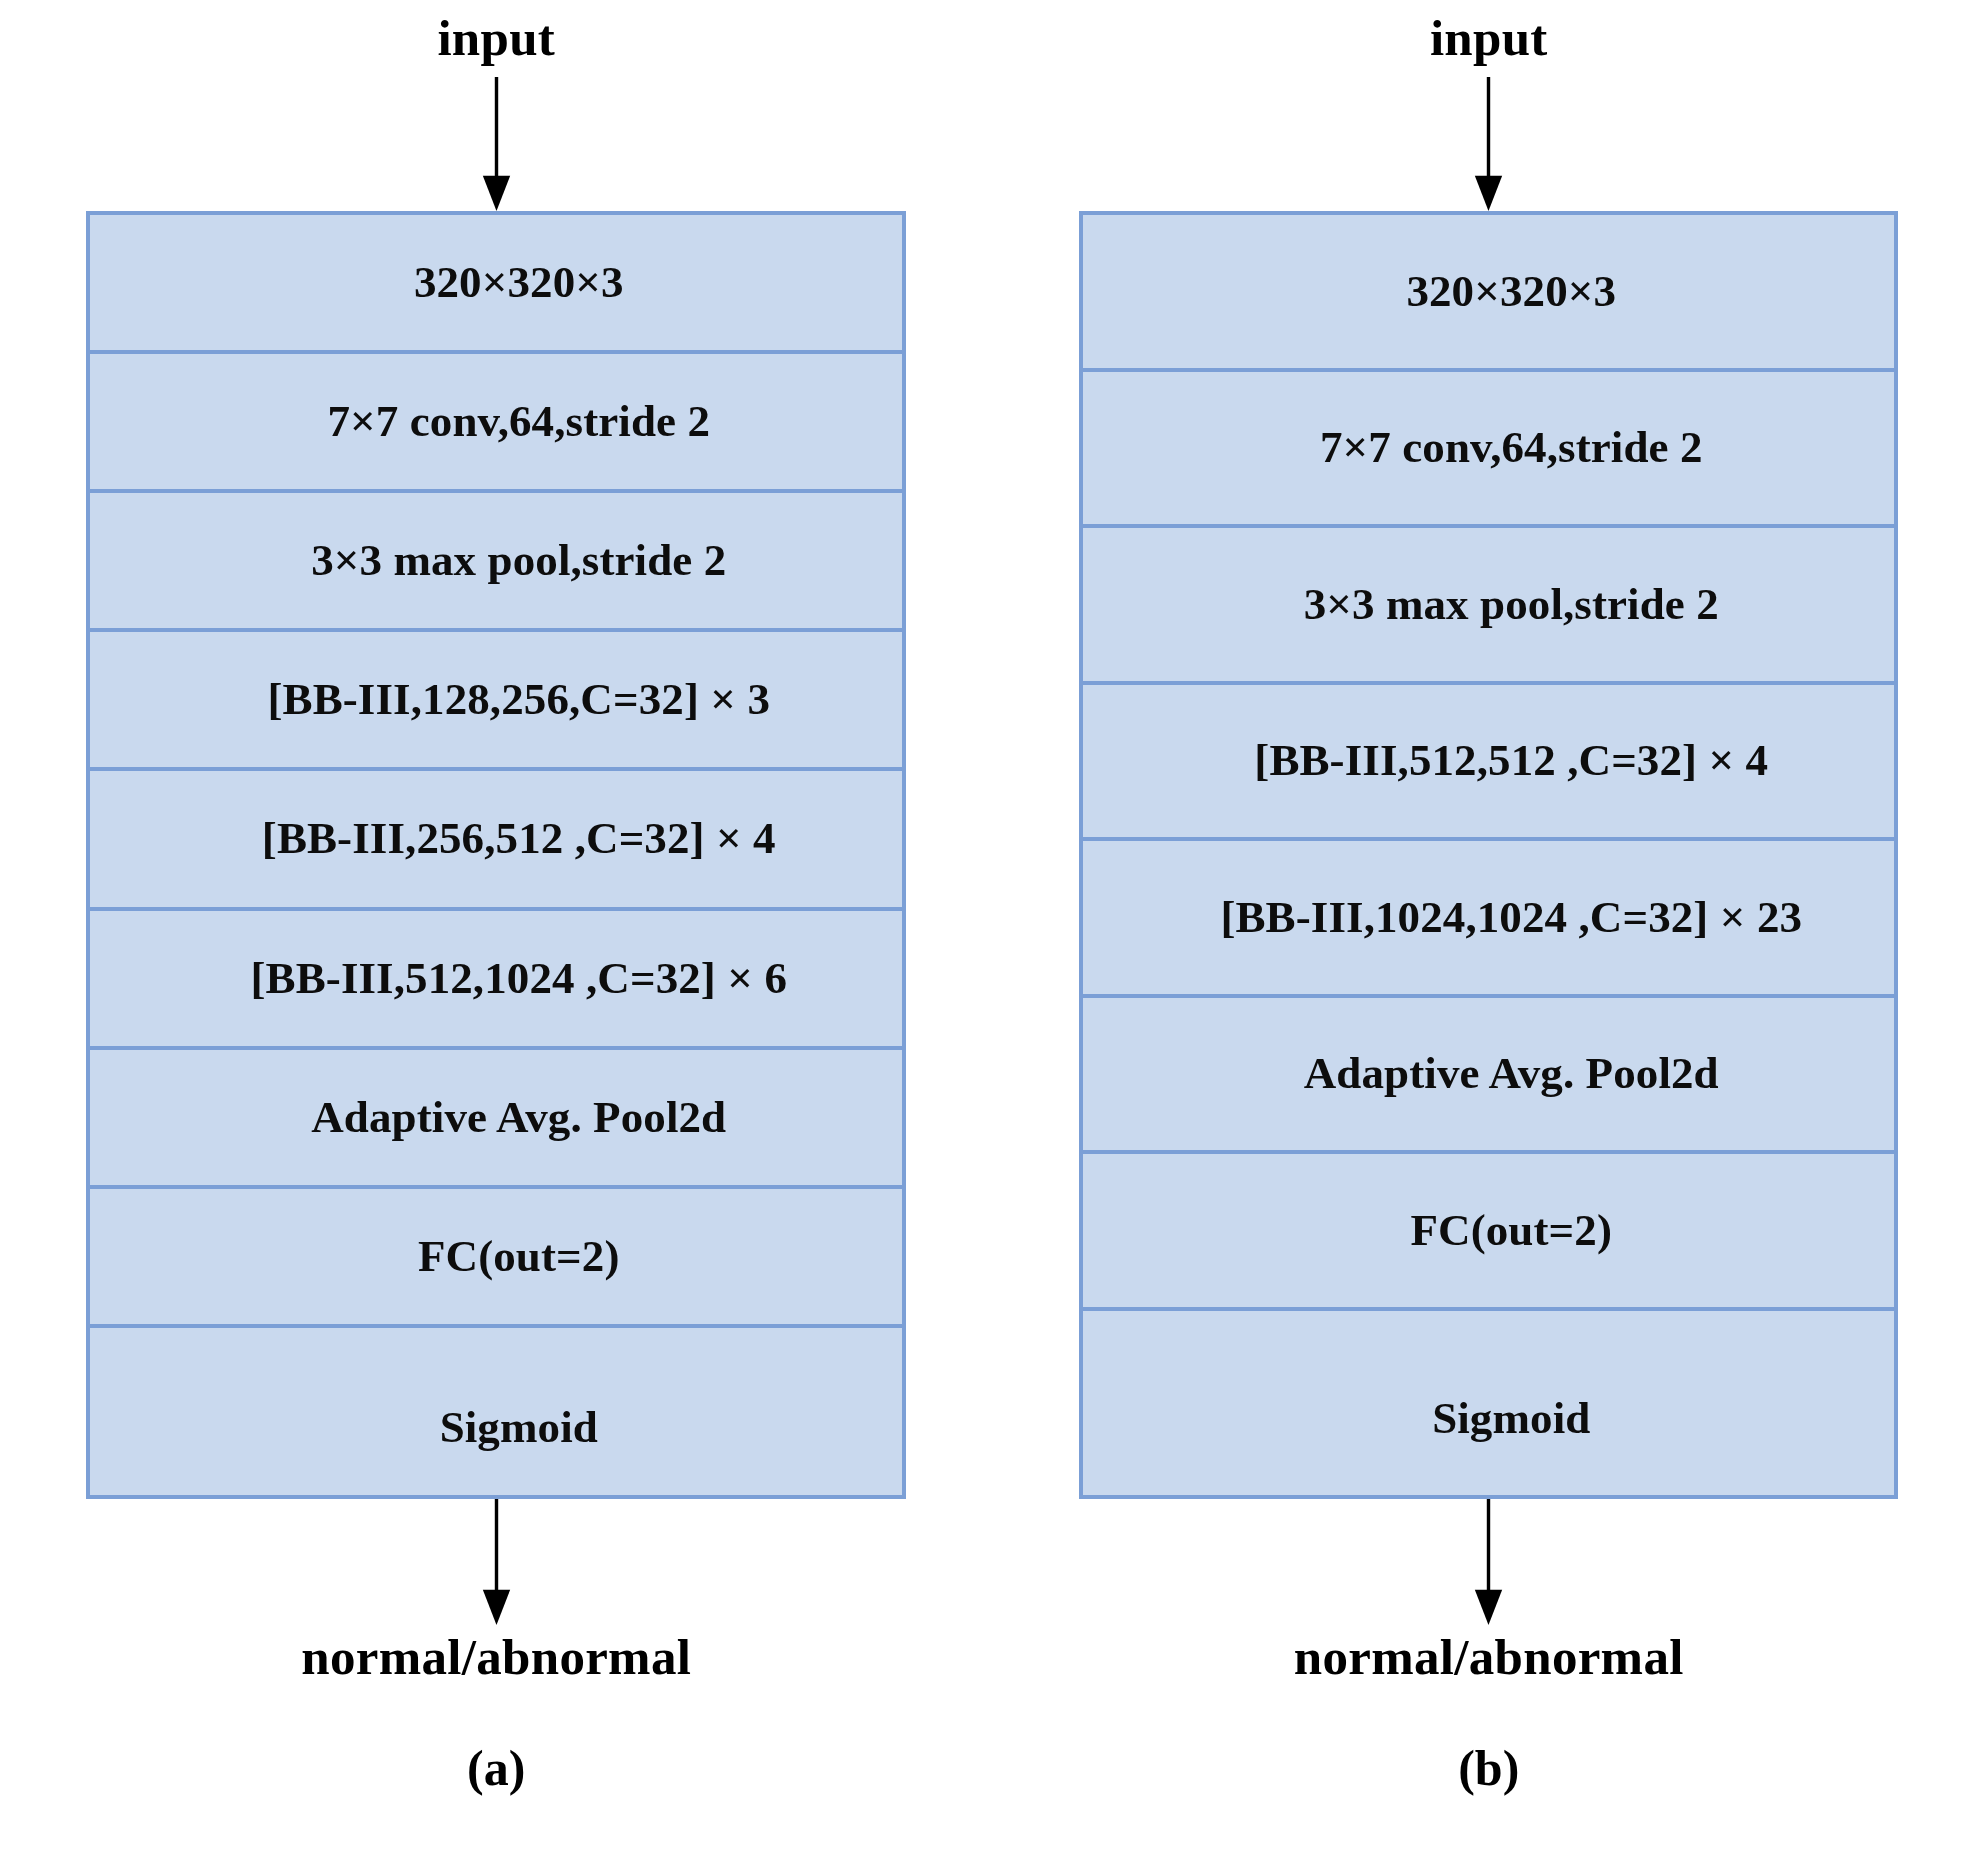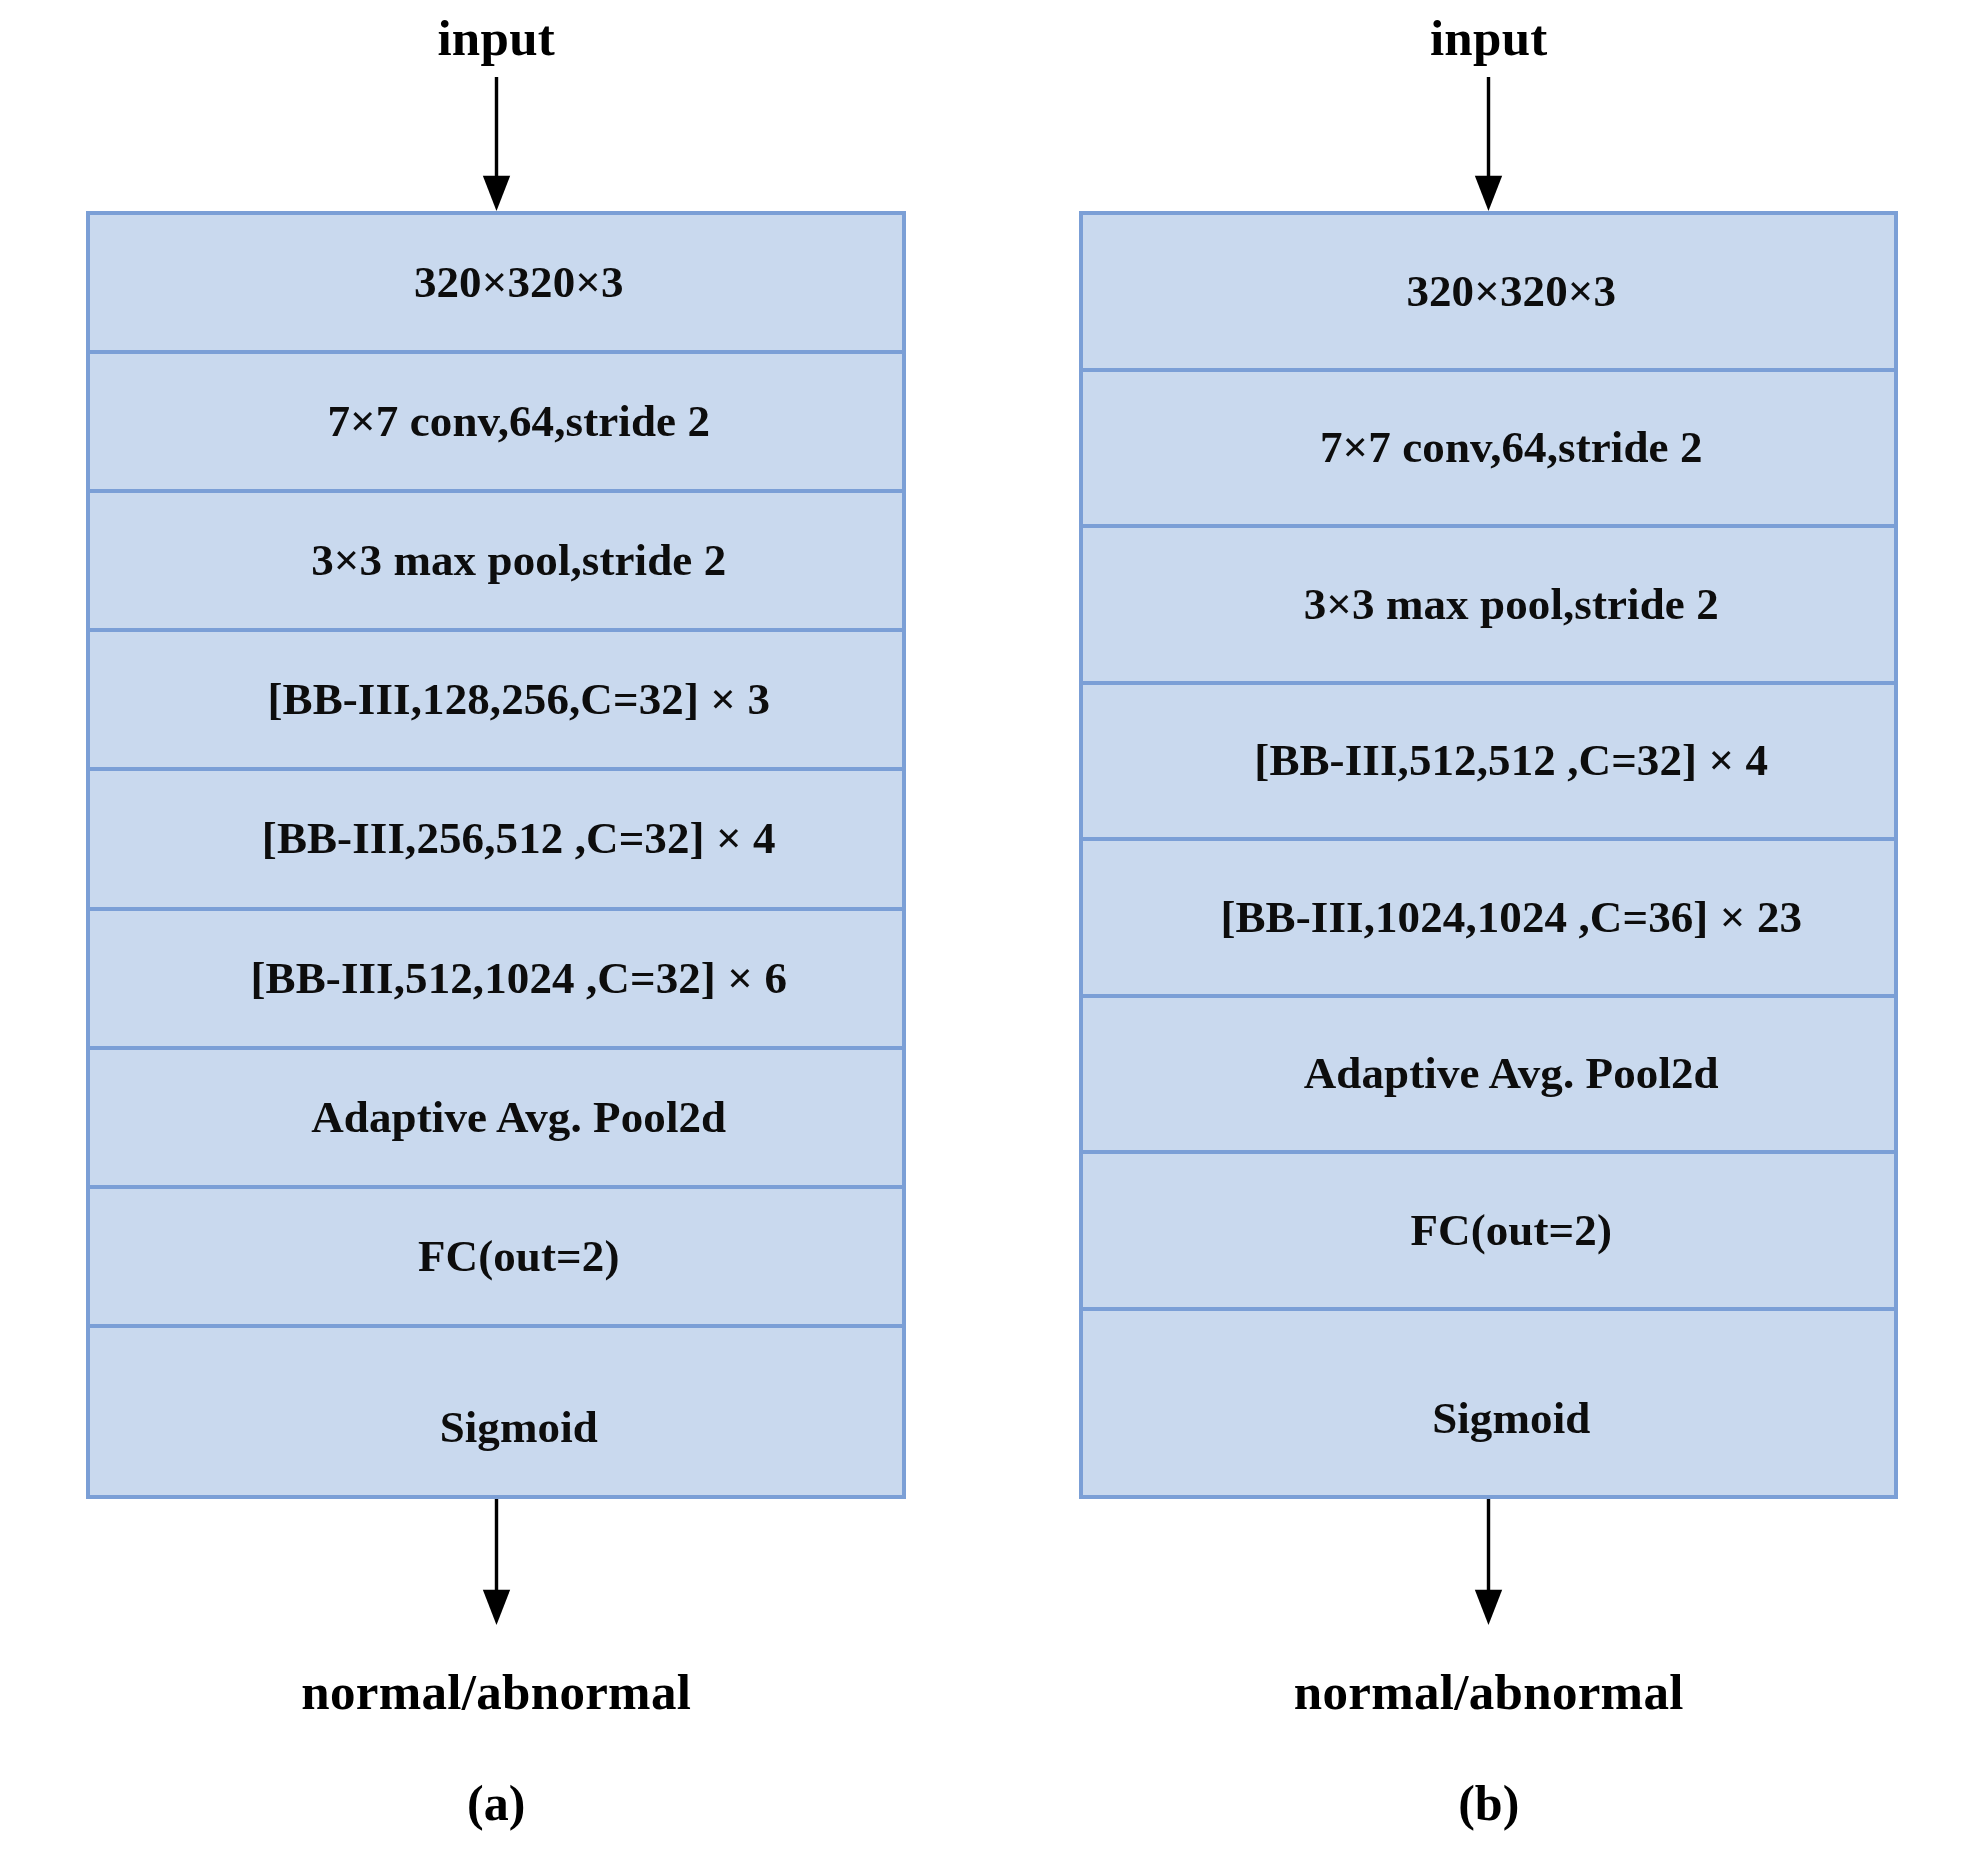--- a/index.html
+++ b/index.html
@@ -83,21 +83,20 @@
     font-size: 45px;
     font-weight: bold;
     line-height: 1;
     white-space: nowrap;
     color: #0d0d0d;
     letter-spacing: 0.1px;
   }
 
   
   .bottom-label {
-    margin-top: 35px;
     height: 65px;
     display: flex;
     align-items: center;
     justify-content: center;
   }
   .caption {
     margin-top: 53px;
     font-size: 50px;
     font-weight: bold;
     line-height: 1;
@@ -179,21 +178,21 @@
       <div class="layer-row">
         <span class="layer-label">7×7 conv,64,stride 2</span>
       </div>
       <div class="layer-row">
         <span class="layer-label">3×3 max pool,stride  2</span>
       </div>
       <div class="layer-row">
         <span class="layer-label">[BB-III,512,512 ,C=32] × 4</span>
       </div>
       <div class="layer-row">
-        <span class="layer-label">[BB-III,1024,1024 ,C=36] × 23</span>
+        <span class="layer-label">[BB-III,1024,1024 ,C=32] × 23</span>
       </div>
       <div class="layer-row">
         <span class="layer-label">Adaptive Avg. Pool2d</span>
       </div>
       <div class="layer-row">
         <span class="layer-label">FC(out=2)</span>
       </div>
       <div class="layer-row">
         <span class="layer-label">Sigmoid</span>
       </div>

